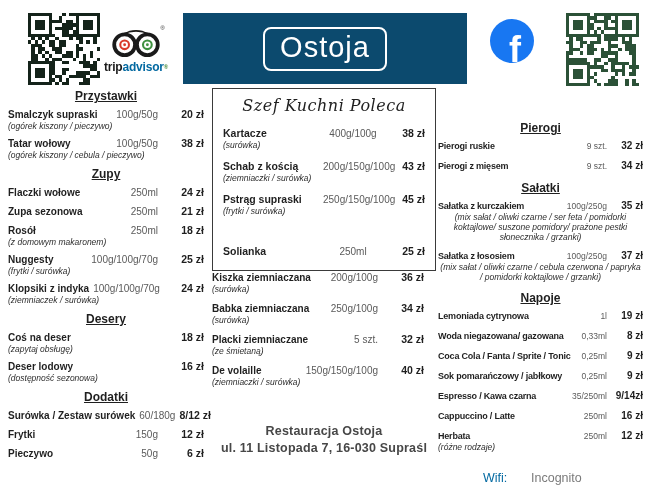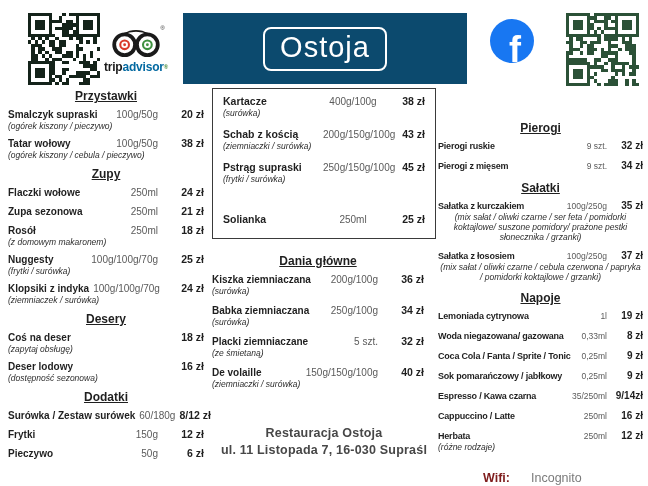--- a/index.html
+++ b/index.html
@@ -53,21 +53,21 @@
   .chef .s{flex:1;text-align:center;}
   .chef .p{width:38px;}
   .main-sec{padding-right:12px;}
   .main-sec .sec-title{margin-top:14px;}
 
   
   .foot-center{margin-top:36px;text-align:center;color:#474747;font-weight:bold;
                font-size:12.5px;line-height:17px;letter-spacing:0.2px;}
   .wifi{margin-top:18px;padding-left:45px;font-size:12.5px;line-height:17px;}
   .wrow{display:flex;}
-  .wlabel{font-weight:bold;color:#7f1d1d;width:48px;}
+  .wlabel{font-weight:normal;color:#0369a1;width:48px;}
   .wval{color:#7a7a7a;}
 </style>
 </head>
 <body>
 
 <div class="page">
 
   <div id="qr-left" class="qr qr-l"><svg viewBox="0 0 21 21" width="100%" height="100%" fill="#14231a" shape-rendering="crispEdges">
         <rect x="0" y="0" width="1" height="1"></rect>
         <rect x="1" y="0" width="1" height="1"></rect>
@@ -678,20 +678,21 @@
             <span class="n">Pieczywo</span>
             <span class="s">50g</span>
             <span class="p">6 zł</span>
           </div>
       </div>
     </div>
   </div>
 
   <div class="col col-mid">
     <div class="chef">
+      <div class="chef-title">Szef Kuchni Poleca</div>
       <div class="mi">
         <div class="r">
             <span class="n">Kartacze</span>
             <span class="s">400g/100g</span>
             <span class="p">38 zł</span>
           </div>
         <div class="d">(surówka)</div>
       </div>
       <div class="mi">
         <div class="r">
@@ -712,21 +713,20 @@
       <div class="mi">
         <div class="r">
             <span class="n">Solianka</span>
             <span class="s">250ml</span>
             <span class="p">25 zł</span>
           </div>
       </div>
     </div>
 
     <div class="sec main-sec">
-      <div class="sec-title">Dania główne</div>
       <div class="mi">
         <div class="r">
             <span class="n">Kiszka ziemniaczana</span>
             <span class="s">200g/100g</span>
             <span class="p">36 zł</span>
           </div>
         <div class="d">(surówka)</div>
       </div>
       <div class="mi">
         <div class="r">

